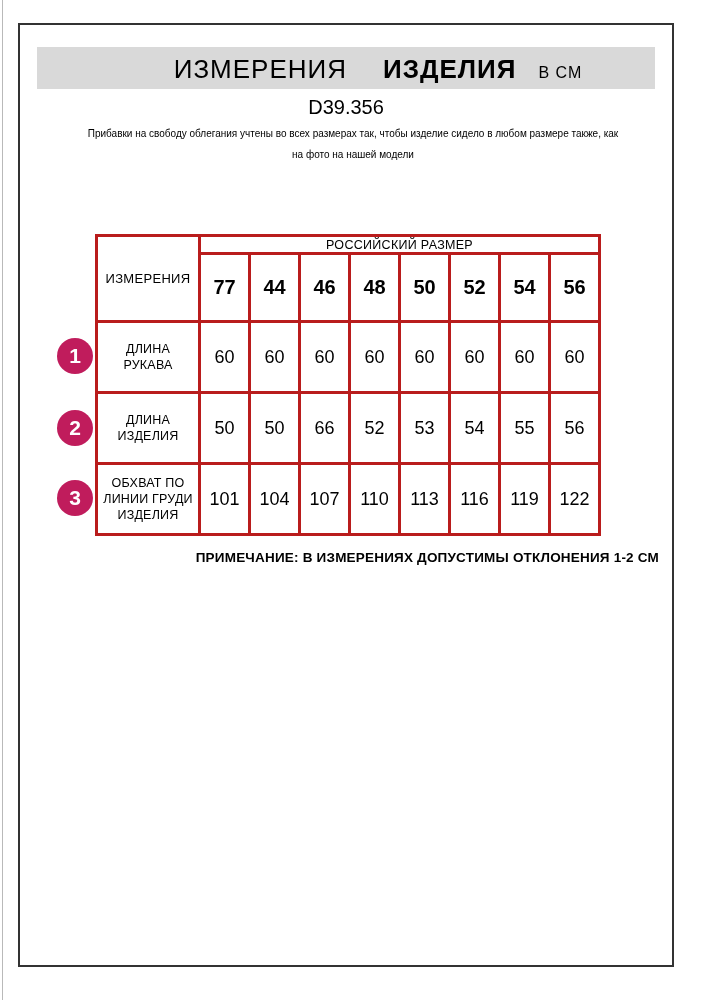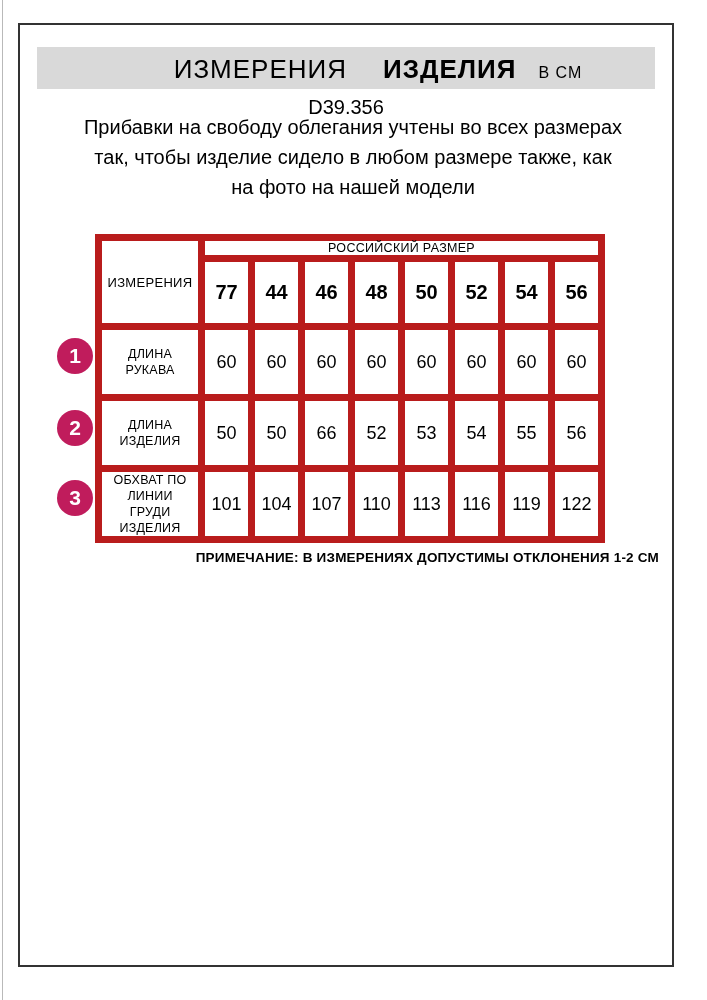--- a/index.html
+++ b/index.html
@@ -31,31 +31,31 @@
   }
   .title-main { font-size: 26px; letter-spacing: 1px; font-weight: 400; }
   .title-bold { font-size: 26px; letter-spacing: 1px; font-weight: 700; margin-left: 36px; }
   .title-unit { font-size: 16px; font-weight: 400; letter-spacing: 1px; margin-left: 22px; }
   
   .product-code {
     position: absolute; left: 0; top: 96px; width: 692px;
     text-align: center; font-size: 20px; font-weight: 400;
   }
   .product-desc {
-    position: absolute; left: 83px; top: 112px; width: 540px;
-    text-align: center; font-size: 20px; line-height: 30px; font-weight: 400;
+    position: absolute; left: 83px; top: 123px; width: 540px;
+    text-align: center; font-size: 10px; line-height: 21px; font-weight: 400;
   }
   
   table.meas {
     position: absolute; left: 95px; top: 234px;
     border-collapse: collapse; table-layout: fixed;
     width: 503px;
   }
   table.meas td {
-    border: 7px solid #b91c1c;
+    border: 3px solid #b91c1c;
     text-align: center; vertical-align: middle;
     background: #fff;
   }
   table.meas { border: 2px solid #000; }
   td.size-group-hdr { height: 18px; font-size: 12.5px; letter-spacing: 0.3px; }
   td.measure-hdr { width: 103px; font-size: 13px; letter-spacing: 0.3px; }
   tr.size-row td { height: 68px; font-size: 20px; font-weight: 700; }
   tr.data-row td { height: 71px; }
   td.row-label {
     font-size: 12.5px; line-height: 16px; letter-spacing: 0.2px;

